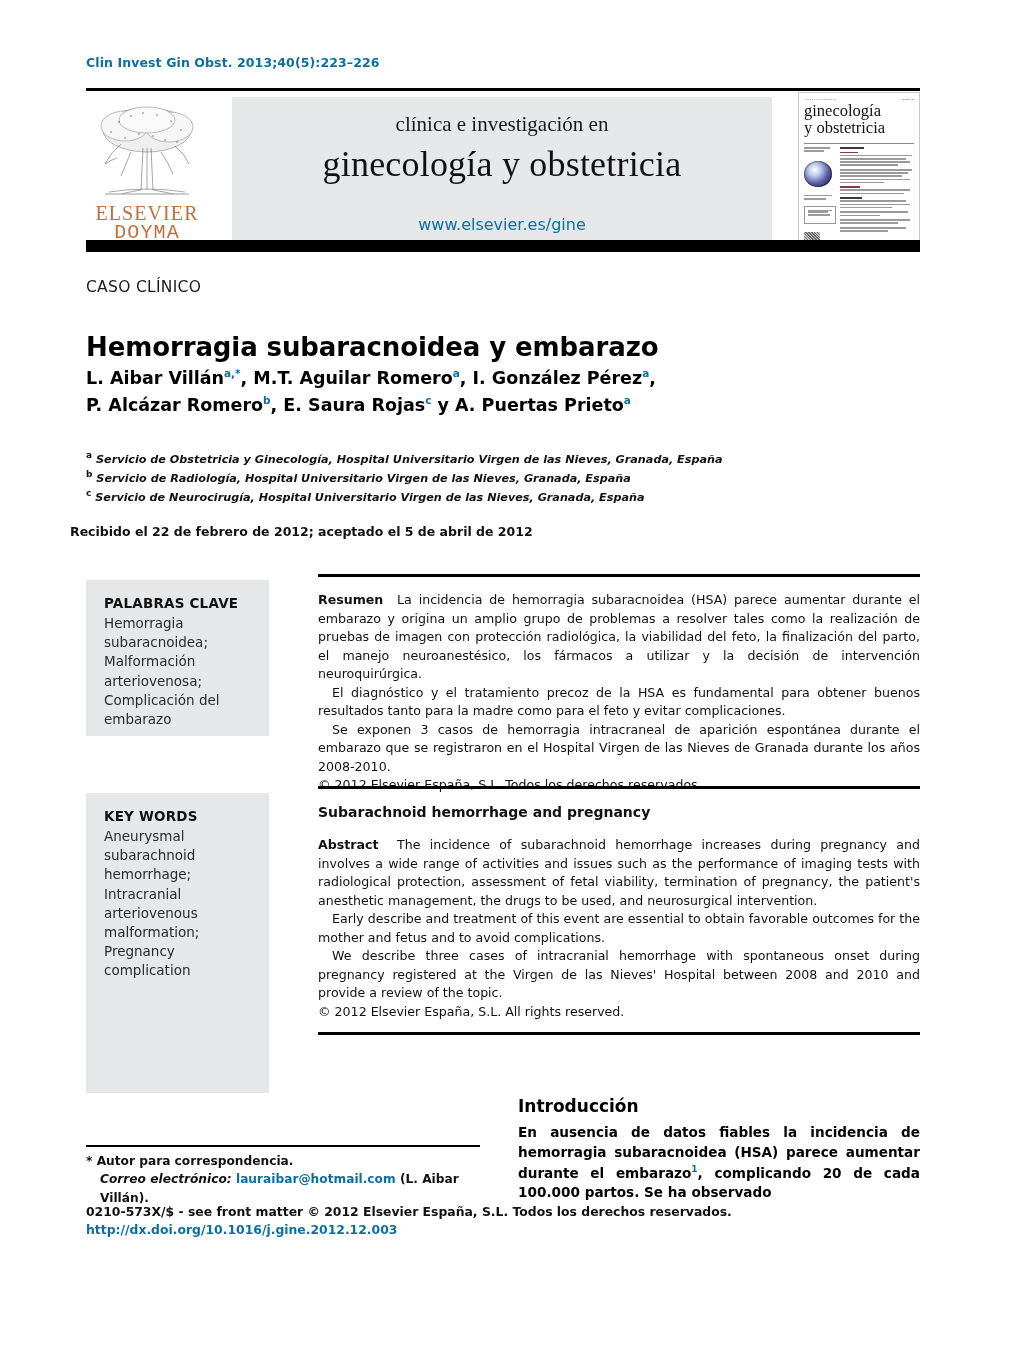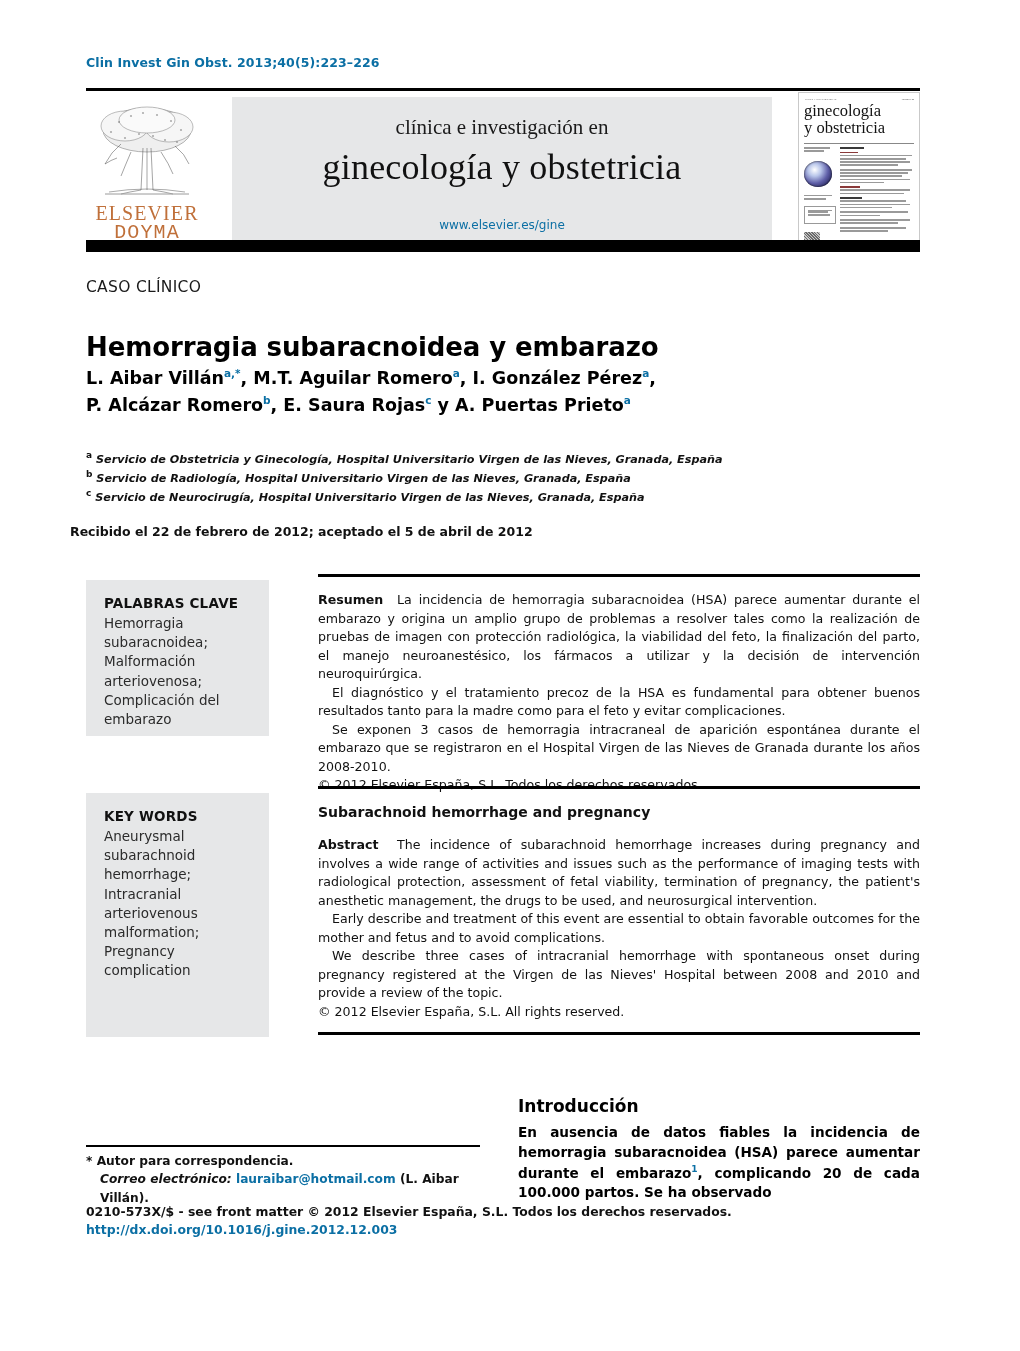--- a/index.html
+++ b/index.html
@@ -98,21 +98,21 @@
   }
   .banner-title {
     font-family: "Liberation Serif", serif;
     font-size: 36px;
     color: #111111;
     margin-top: 6px;
     letter-spacing: 0.2px;
   }
   .banner-url {
     font-family: "DejaVu Sans", sans-serif;
-    font-size: 12px;
+    font-size: 16px;
     color: #0b6fa4;
     margin-top: 30px;
   }
 
   
   .cover {
     position: absolute;
     left: 712px;
     top: 4px;
     width: 120px;
@@ -278,21 +278,21 @@
     width: 183px;
     background: #e6e7e8;
     padding: 14px 16px 16px 18px;
     box-sizing: border-box;
     font-family: "DejaVu Sans", sans-serif;
     font-size: 13.5px;
     line-height: 1.42;
     color: #2b2b2b;
   }
   .kw-box-es { top: 560px; height: 156px; margin-top: 20px; }
-  .kw-box-en { top: 793px; height: 244px; }
+  .kw-box-en { top: 793px; height: 300px; }
   .kw-title {
     font-weight: bold;
     color: #111111;
     letter-spacing: 0.2px;
     margin-bottom: 1px;
     display: block;
   }
 
   .abstract {
     position: absolute;

